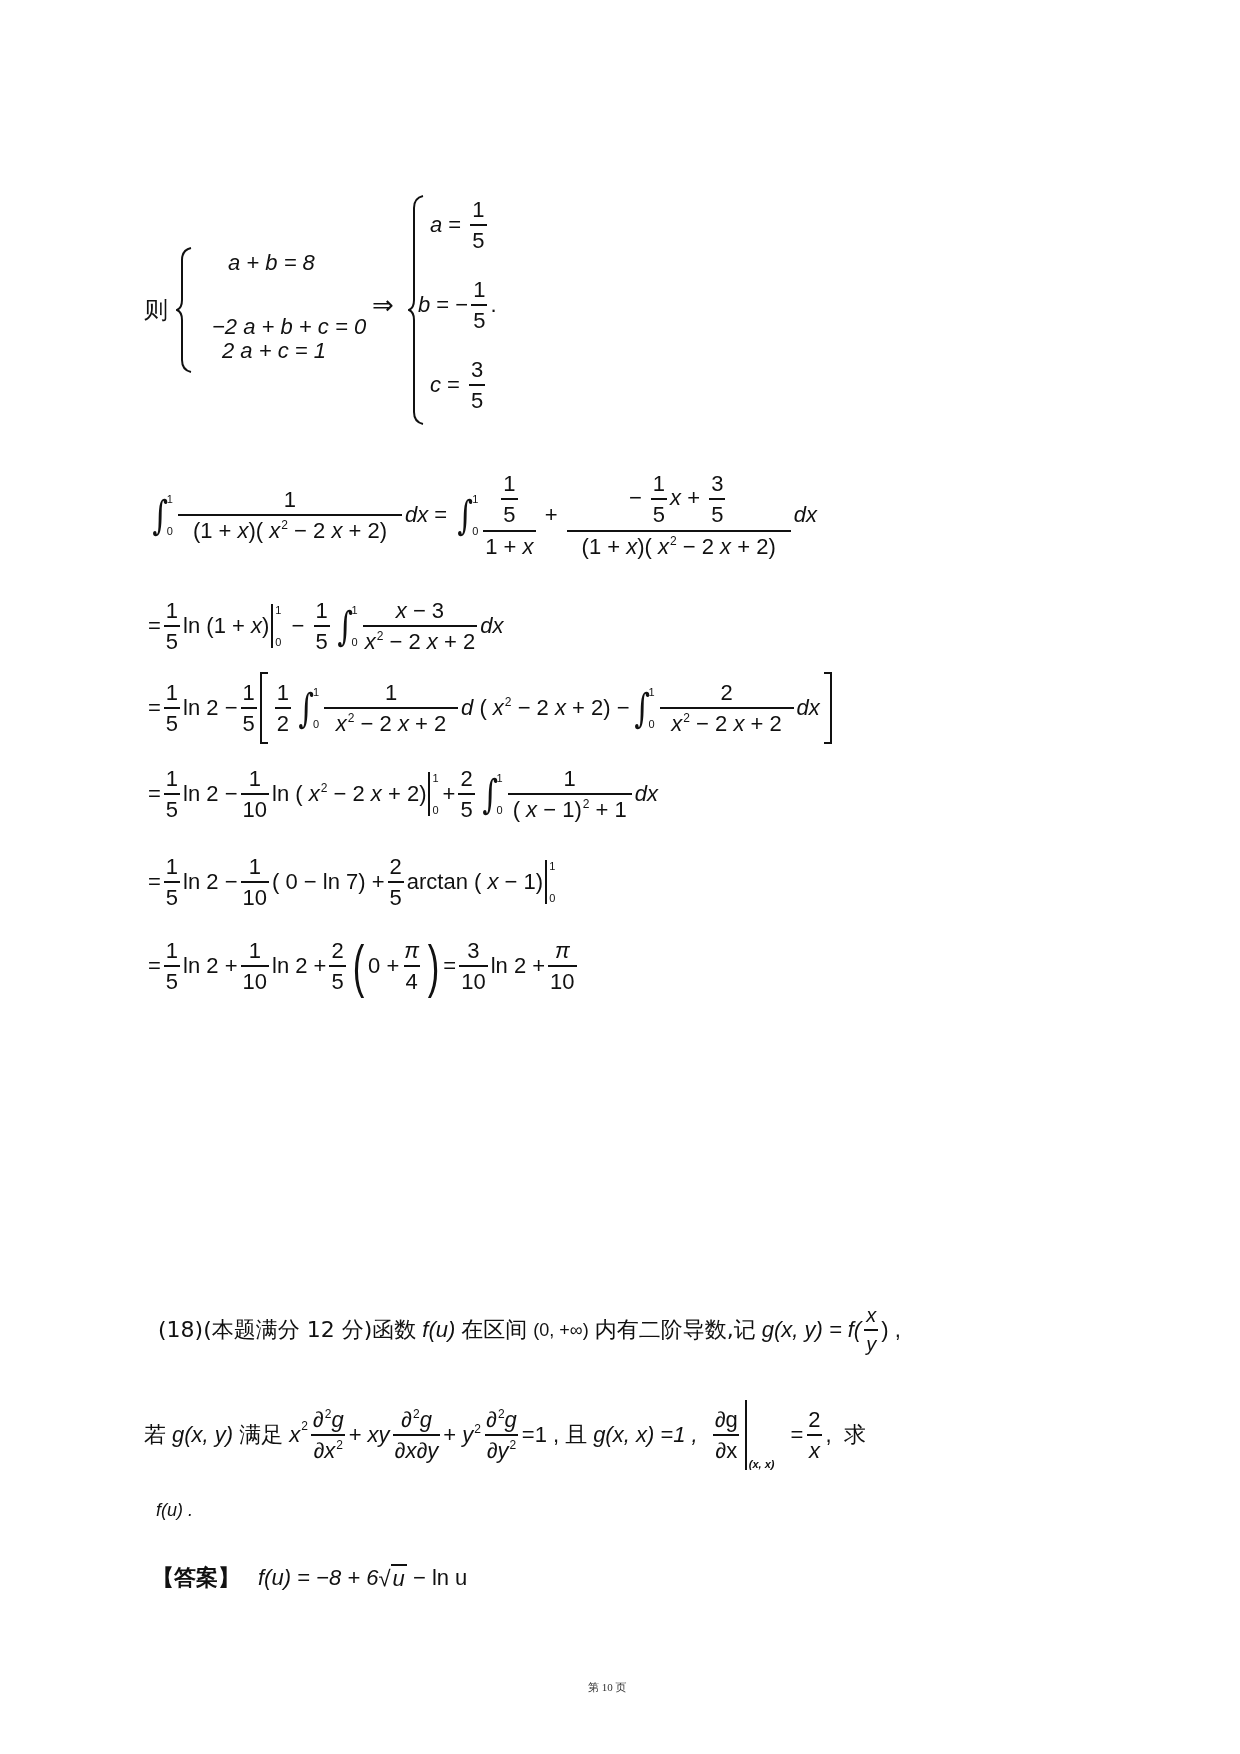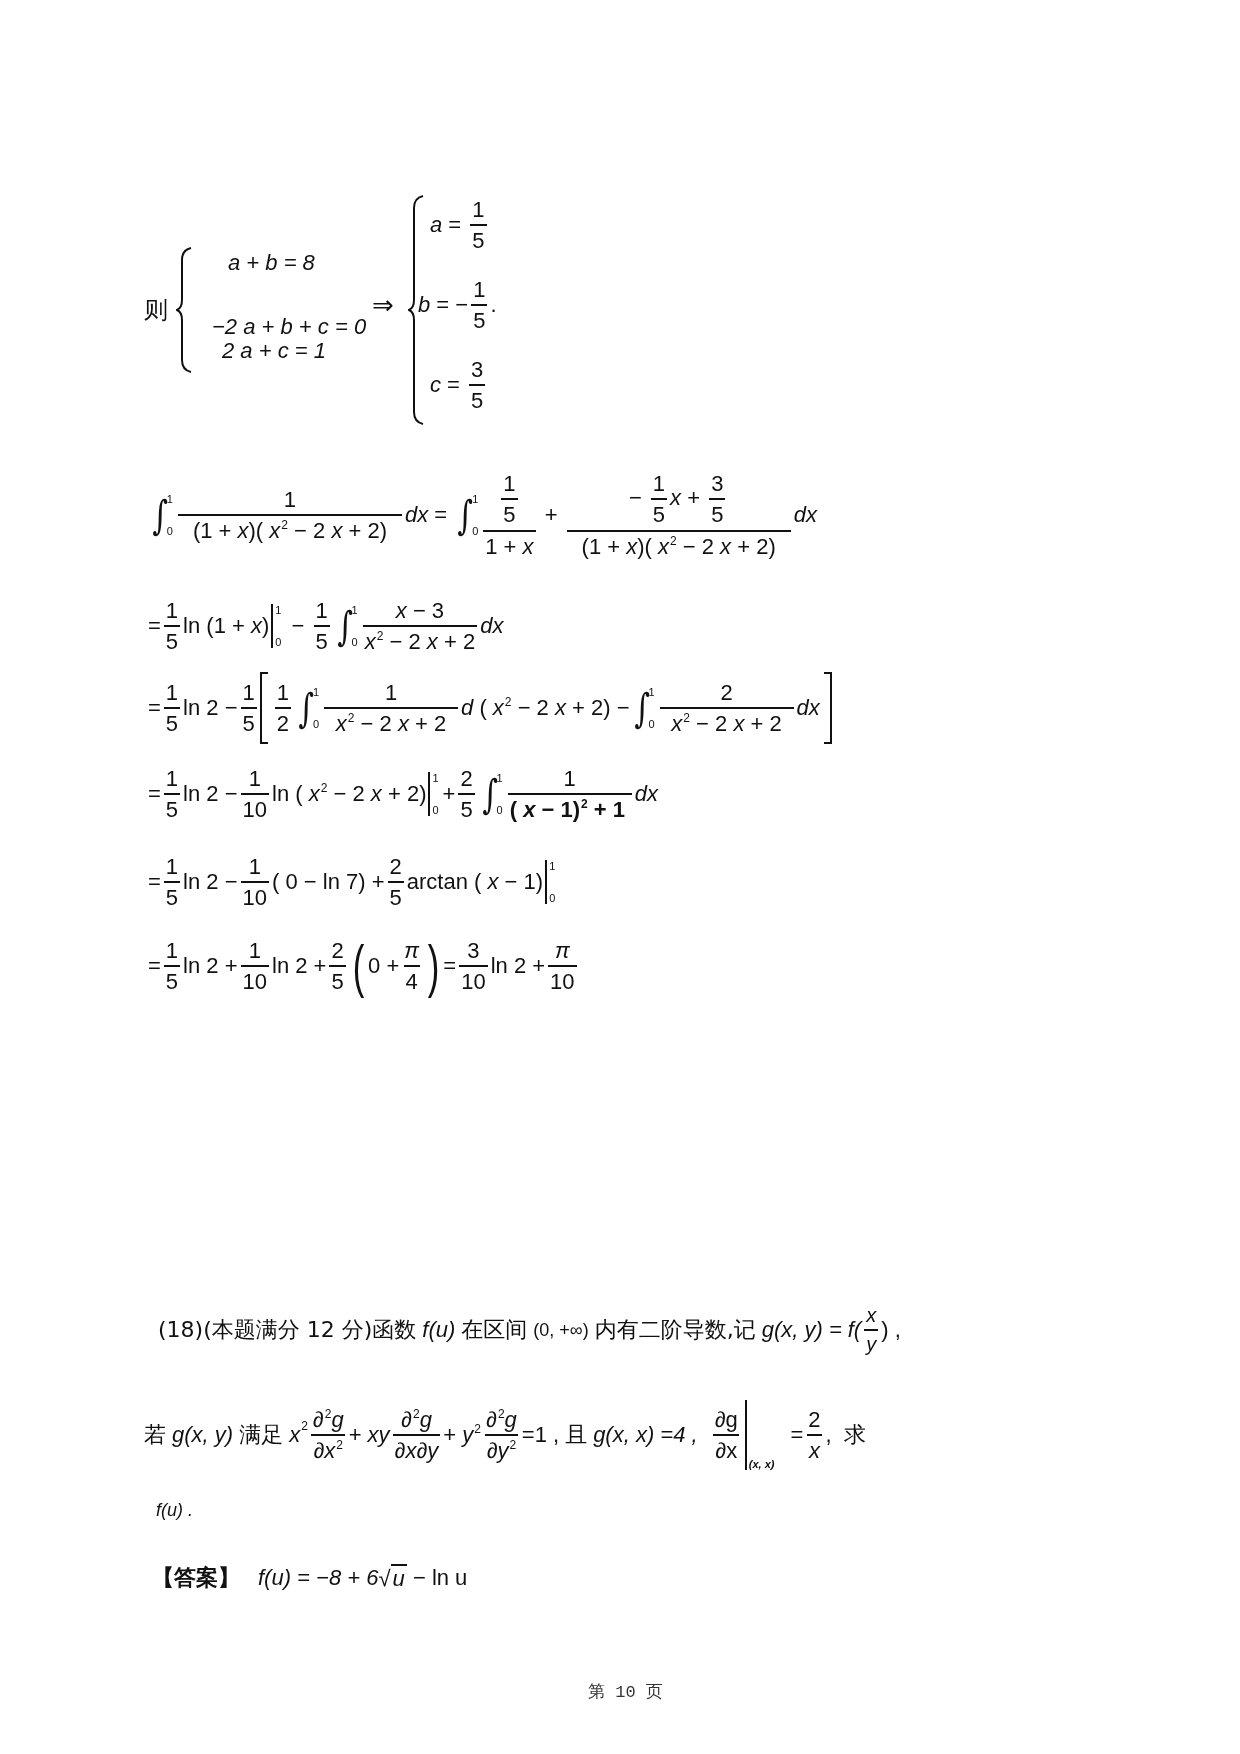--- a/index.html
+++ b/index.html
@@ -17,21 +17,21 @@
   .int .lims { display:flex; flex-direction:column; justify-content:space-between; height:44px; font-size:11px; margin-left:-4px; }
   .evalbar { display:inline-flex; align-items:stretch; margin:0 4px 0 2px; }
   .evalbar .bar { border-left:2px solid #111; height:44px; }
   .evalbar .lims { display:flex; flex-direction:column; justify-content:space-between; font-size:11px; padding-left:2px; }
   .bracket { display:inline-block; border:2px solid #111; height:68px; width:6px; }
   .bracket.l { border-right:none; margin-right:4px; }
   .bracket.r { border-left:none; margin-left:4px; }
   .paren-big { font-size:58px; font-weight:100; line-height:1; transform:scaleX(.6); display:inline-block; }
   .sp { display:inline-block; width:6px; }
   .cn { font-family:"DejaVu Sans", sans-serif; }
-  .footer { font-family:Liberation Mono, monospace; font-size:17px; color:#333; }
+  .footer { font-family:Liberation Serif, serif; font-size:11px; color:#333; }
   .sqrt { display:inline-flex; align-items:flex-end; }
   .sqrt .rad { border-top:2px solid #111; padding:0 2px; }
 </style>
 </head>
 <body>
 
 <div class="abs" style="left:140px;top:190px;width:400px;height:240px;font-size:22px;">
   <span class="abs cn" style="left:4px;top:104px;font-size:24px;">则</span>
 
   <svg class="abs" style="left:36px;top:56px;" width="18" height="128" viewBox="0 0 18 128">
@@ -217,21 +217,21 @@
     </span>
   <span class="int">
       <span class="sym">∫</span>
       <span class="lims">
         <span>1</span>
         <span>0</span>
       </span>
     </span>
   <span class="frac">
       <span class="n">1</span>
-      <span class="d" style="width:120px;font-weight:bold;">( <i>x</i> − 1)<span class="sup">2</span> + 1</span>
+      <span class="d" style="width:120px;text-align:center;">( <i>x</i> − 1)<span class="sup">2</span> + 1</span>
     </span>
   <i>dx</i>
 </div>
 
 <div class="row" style="left:148px;top:842px;height:80px;">
   <span>=</span>
   <span class="frac">
       <span class="n">1</span>
       <span class="d">5</span>
     </span>
@@ -333,21 +333,21 @@
     </span>
   <span>+ <i>y</i><span class="sup">2</span></span>
   <span class="frac">
       <span class="n">∂<span class="sup">2</span><i>g</i></span>
       <span class="d">∂<i>y</i><span class="sup">2</span></span>
     </span>
   <span>=1 ,</span>
     <span class="sp"></span>
   <span class="cn">且</span>
     <span class="sp"></span>
-  <i>g(x, x) =4 ,</i>
+  <i>g(x, x) =1 ,</i>
     <span class="sp"></span>
     <span class="sp"></span>
   <span class="frac">
       <span class="n">∂g</span>
       <span class="d">∂x</span>
     </span>
   <span class="evalbar" style="margin-right:16px;font-weight:bold;">
       <span class="bar" style="height:70px;"></span>
       <span class="lims">
         <span></span>

